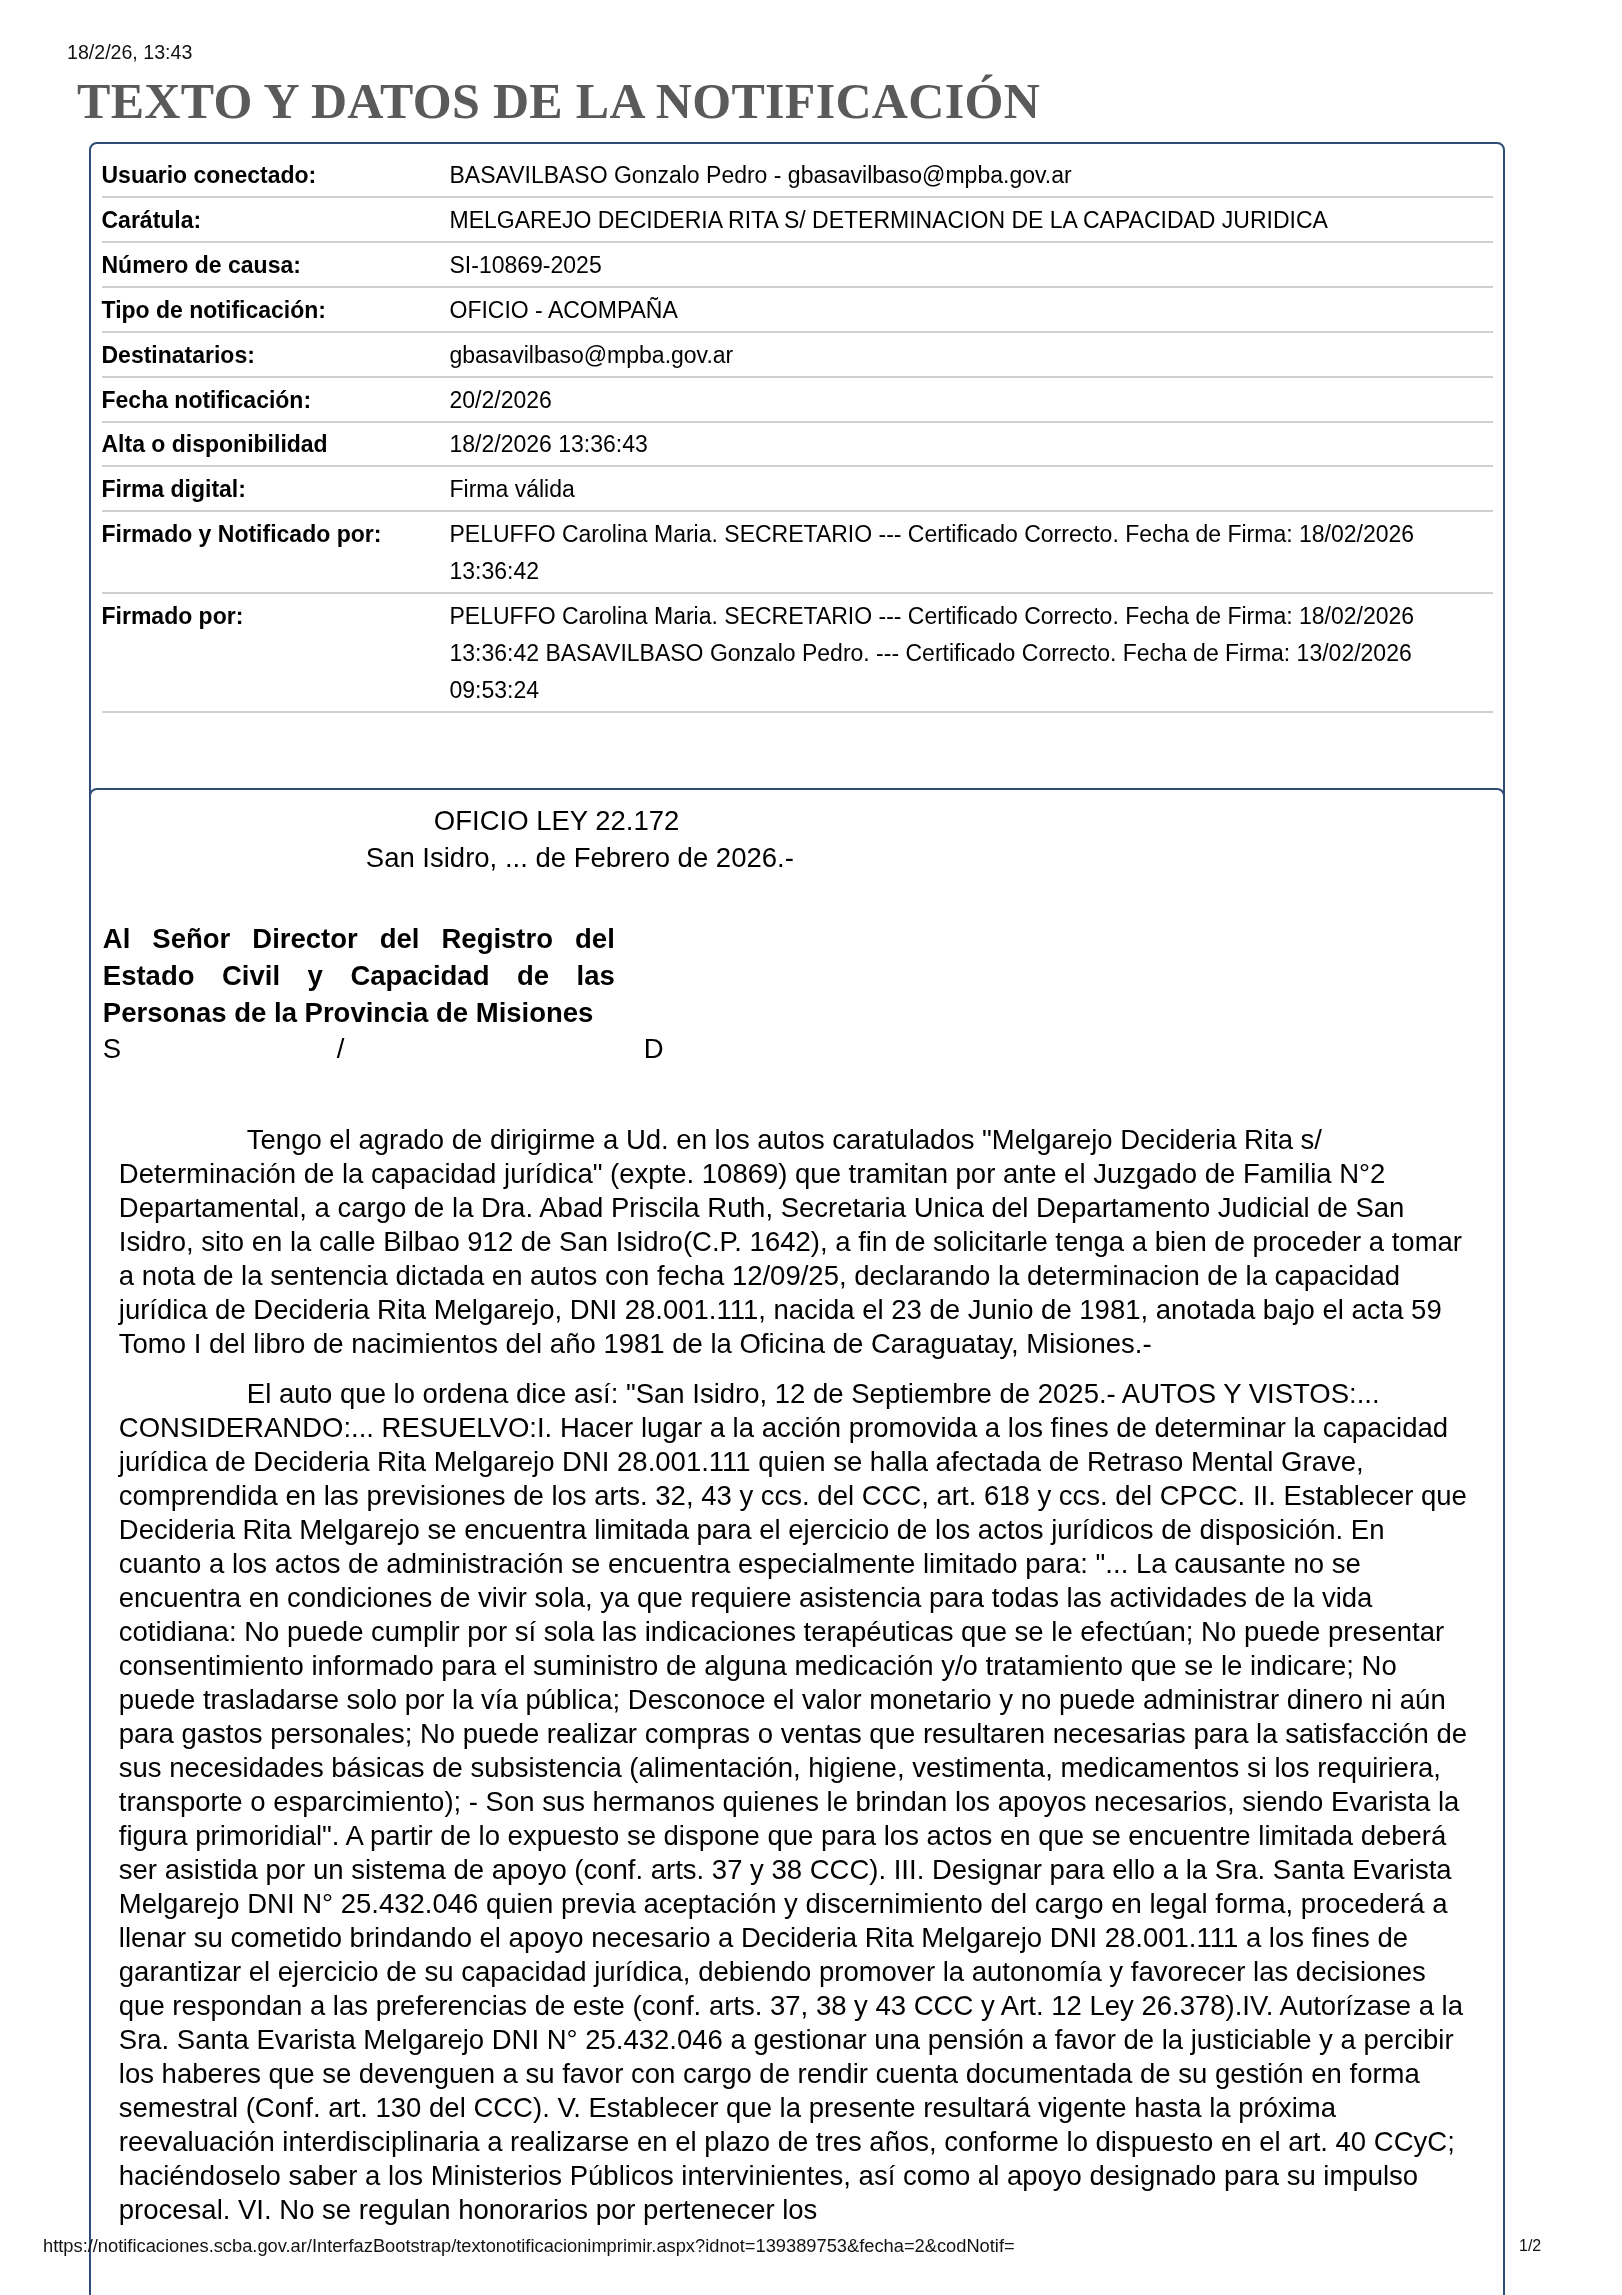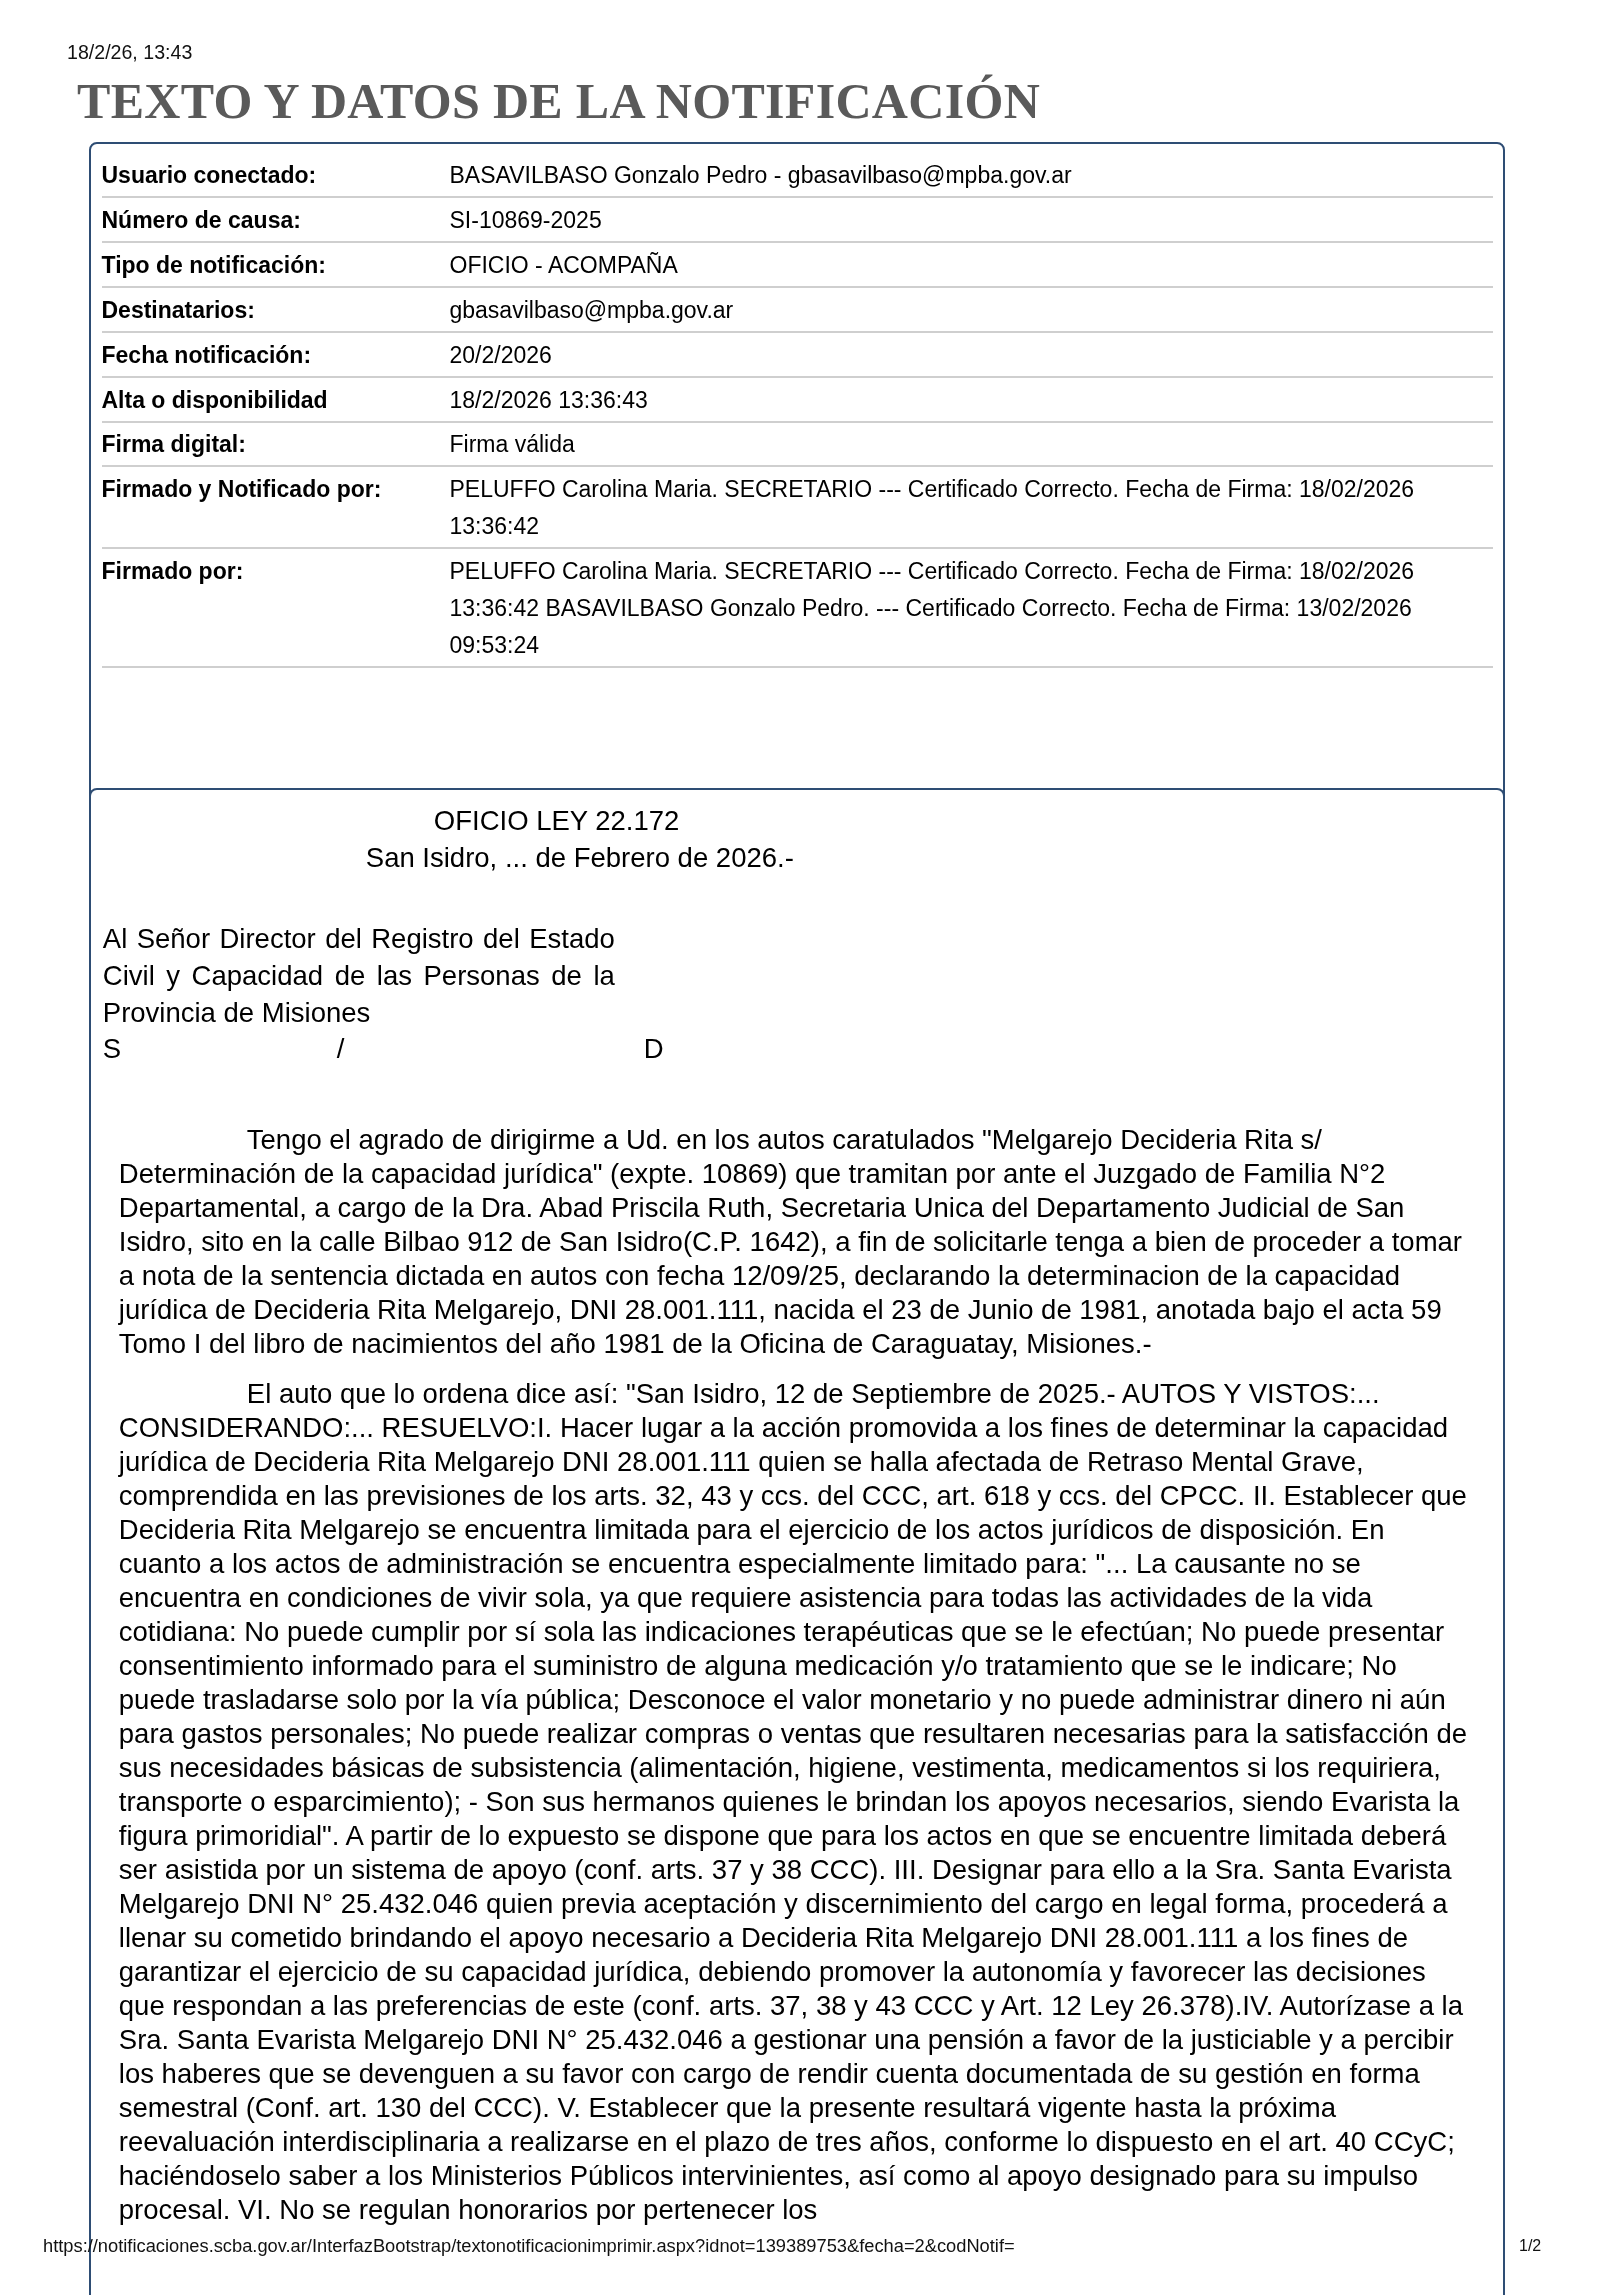--- a/index.html
+++ b/index.html
@@ -64,21 +64,21 @@
       overflow: hidden;
     }
     .letter {
       position: absolute; left: 11.8px; top: 11.8px; width: 1387px;
       font-size: 27.5px; line-height: 37px; color: #000;
     }
     .letter .heading1 { position: absolute; left: 331px; top: 0; white-space: nowrap; }
     .letter .heading2 { position: absolute; left: 263px; top: 37px; white-space: nowrap; }
     .letter .addressee {
       position: absolute; left: 0; top: 118px; width: 512px;
-      text-align: justify; text-align-last: left;
+      text-align: justify; text-align-last: left; font-weight: bold;
     }
     .letter .sd {
       position: absolute; left: 0; top: 228px; width: 563px; height: 37px;
     }
     .sd span { position: absolute; top: 0; }
     .letter .body {
       position: absolute; left: 0; top: 305px; width: 1387px;
       line-height: 34px;
     }
     .body p { margin: 16px; text-indent: 128px; }
@@ -100,20 +100,24 @@
 </div>
 
 <h1 class="page-title">TEXTO Y DATOS DE LA NOTIFICACIÓN</h1>
 
 <div class="panel panel-info">
   <table class="info-table">
     <tbody id="info-rows">
         <tr class="info-row">
           <td class="lbl">Usuario conectado:</td>
           <td class="val">BASAVILBASO Gonzalo Pedro - gbasavilbaso@mpba.gov.ar</td>
+        </tr>
+        <tr class="info-row">
+          <td class="lbl">Carátula:</td>
+          <td class="val">MELGAREJO DECIDERIA RITA S/ DETERMINACION DE LA CAPACIDAD JURIDICA</td>
         </tr>
         <tr class="info-row">
           <td class="lbl">Número de causa:</td>
           <td class="val">SI-10869-2025</td>
         </tr>
         <tr class="info-row">
           <td class="lbl">Tipo de notificación:</td>
           <td class="val">OFICIO - ACOMPAÑA</td>
         </tr>
         <tr class="info-row">

